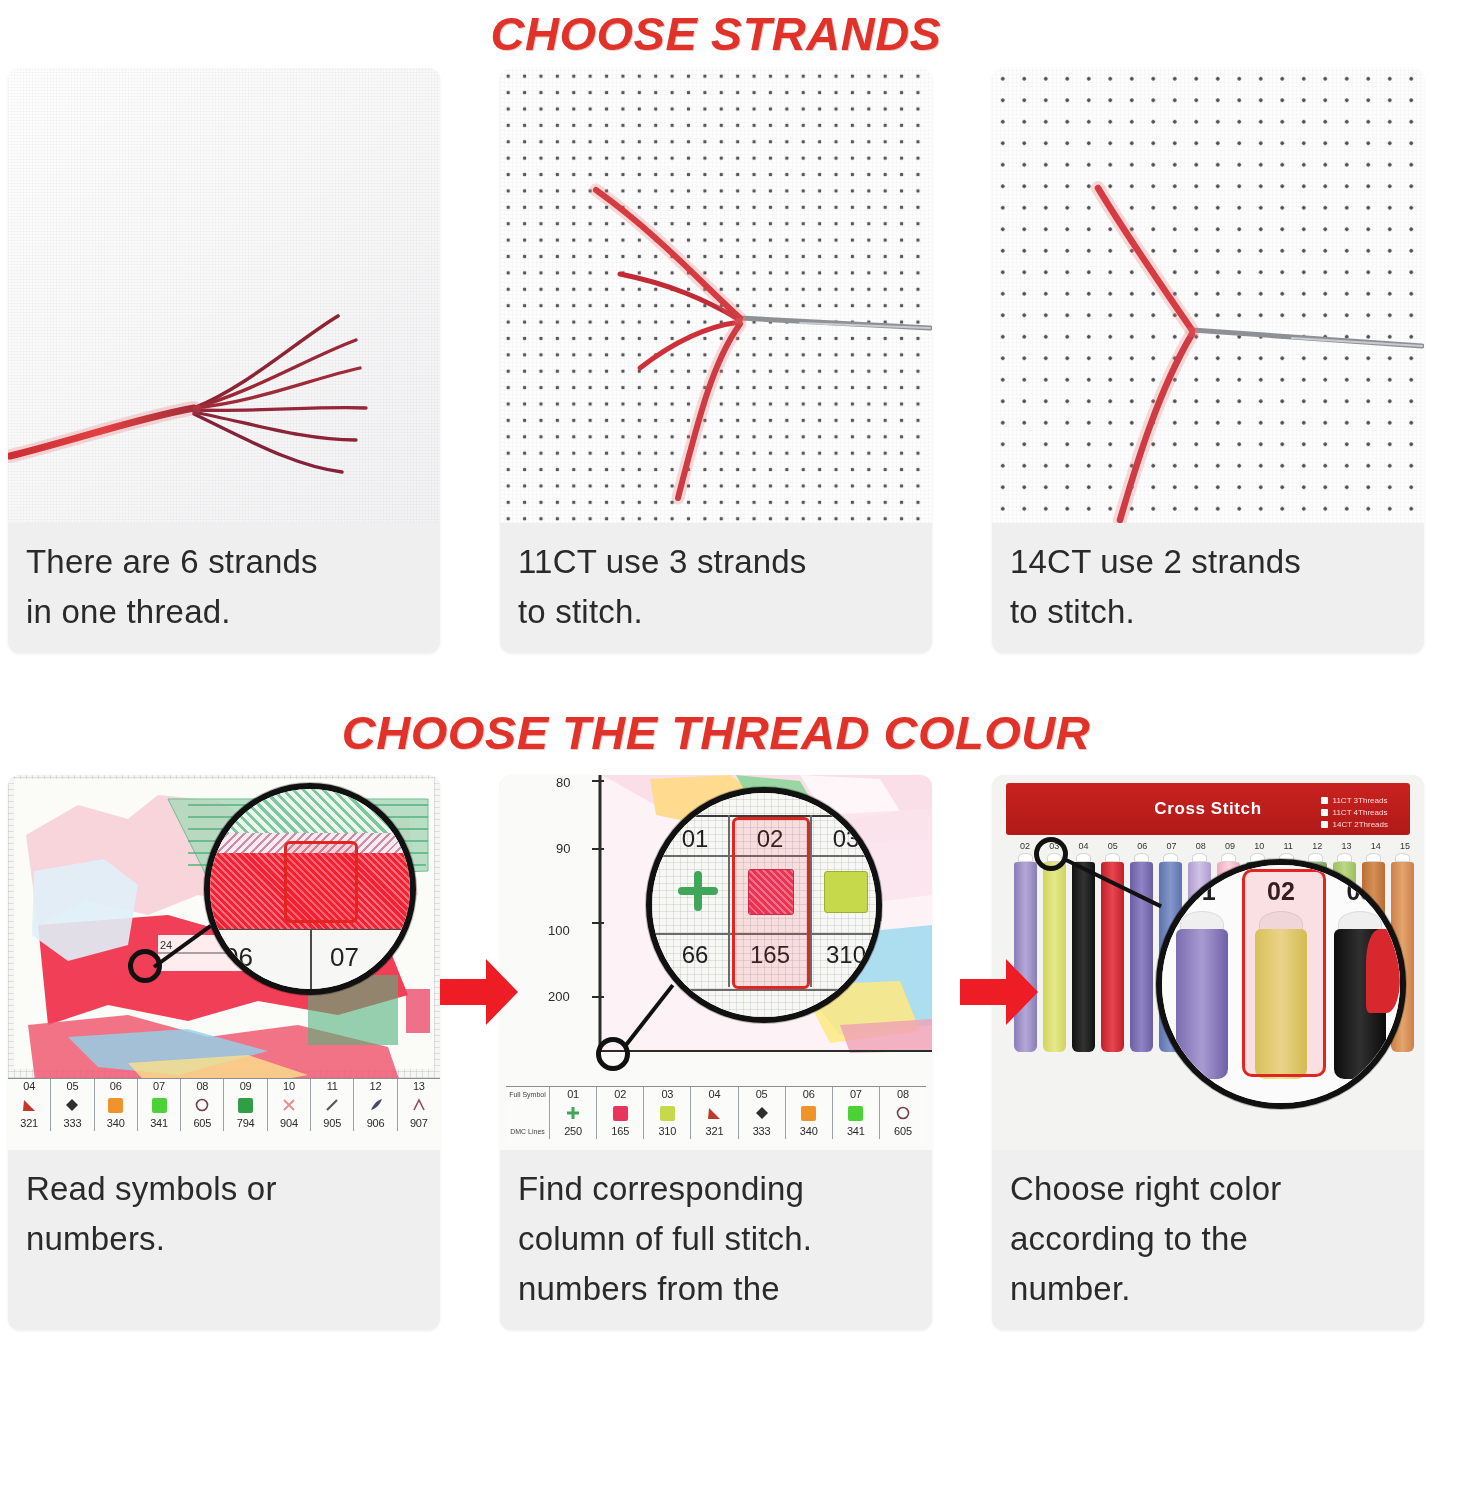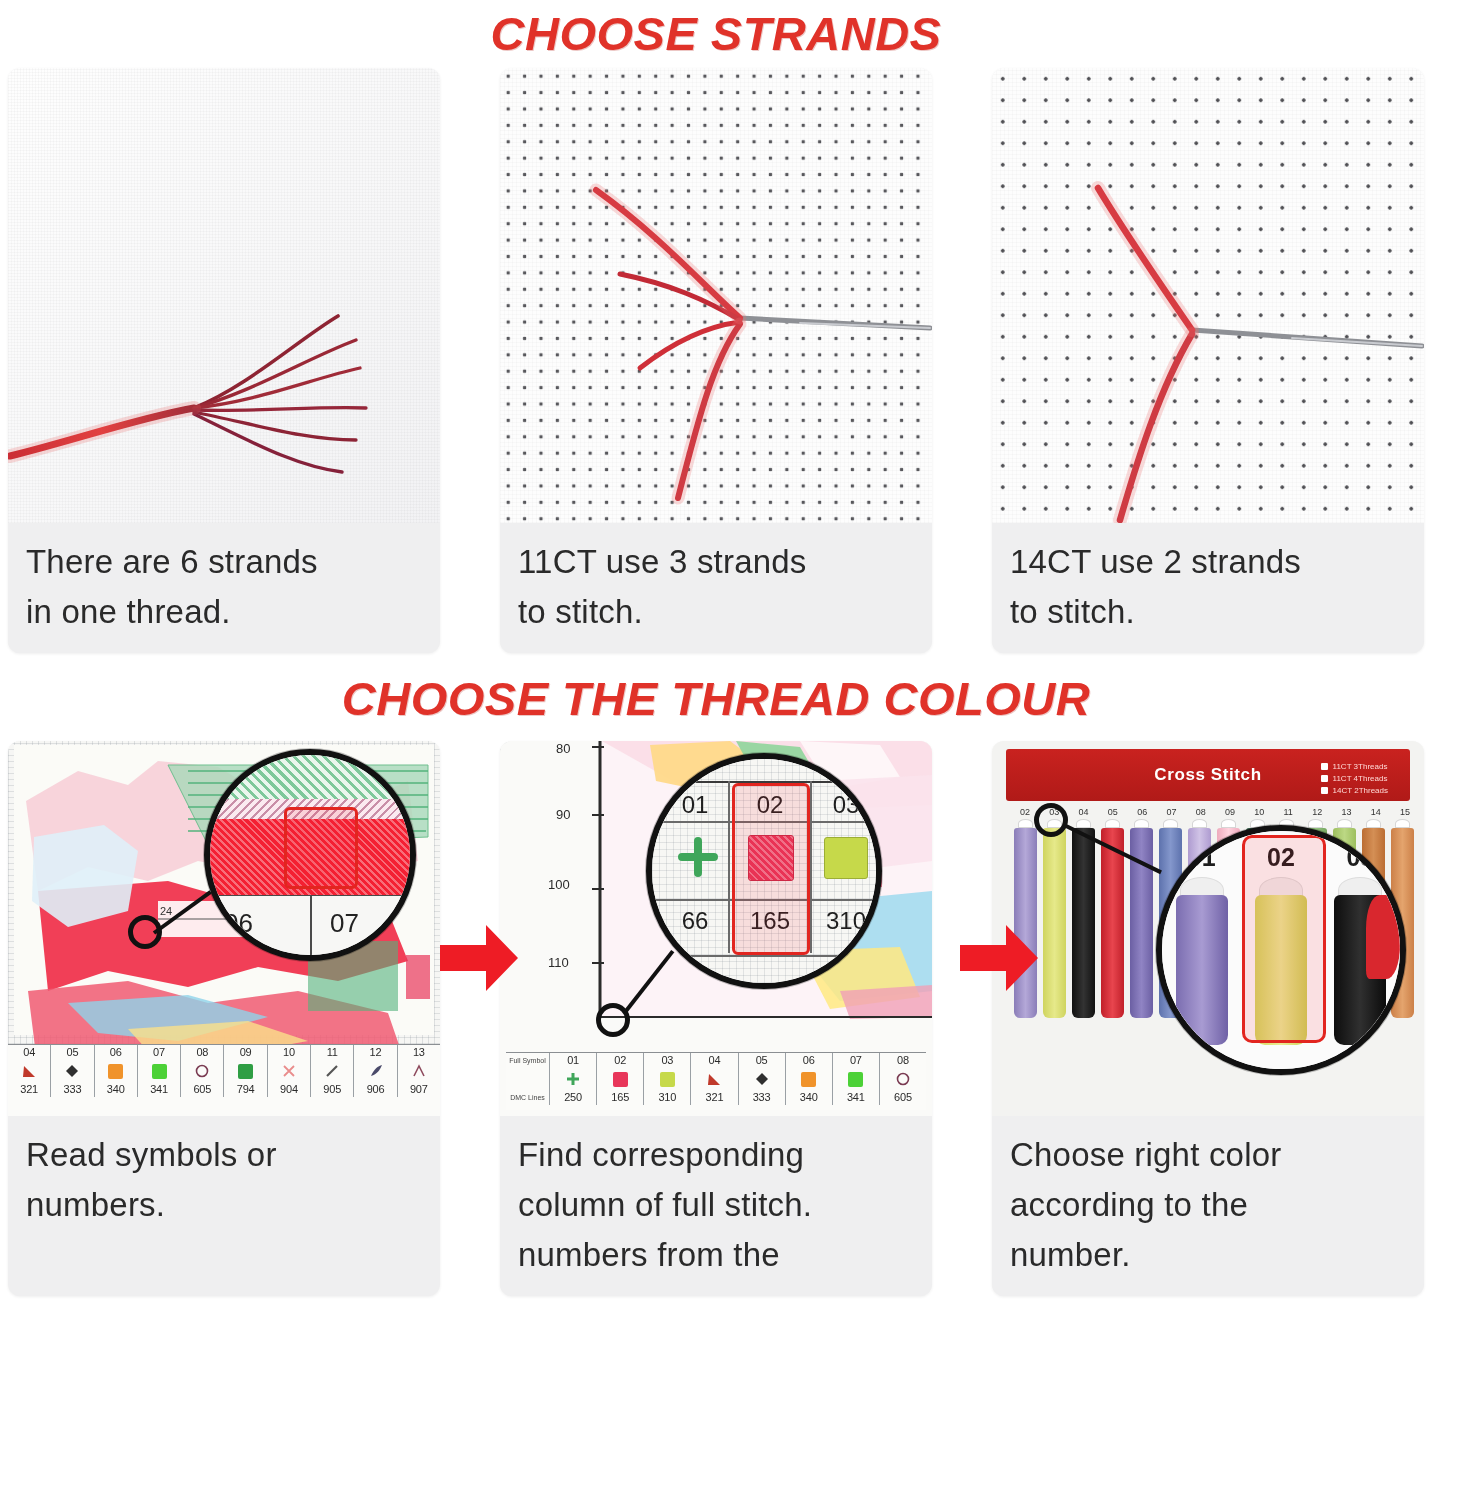--- a/index.html
+++ b/index.html
@@ -296,21 +296,21 @@
           <path d="M200,266 C168,320 146,390 128,452" stroke="rgba(235,110,110,0.25)" stroke-width="14" fill="none" stroke-linecap="round"></path>
         </svg>
       </div>
       <div class="caption">
         <span class="ln">14CT use 2 strands</span>
         <span class="ln">to stitch.</span>
       </div>
     </div>
   </div>
 
-  <div class="heading" id="heading-colour" style="margin-top:14px;">CHOOSE THE THREAD COLOUR</div>
+  <div class="heading" id="heading-colour" style="margin-top:48px;">CHOOSE THE THREAD COLOUR</div>
 
   <div class="row" style="margin-top:14px;">
 
     <svg class="arrow" id="arrow-1" viewBox="0 0 78 74">
       <path d="M0,24 L46,24 L46,4 L78,37 L46,70 L46,50 L0,50 Z" fill="#ee1c25"></path>
     </svg>
     <svg class="arrow" id="arrow-2" viewBox="0 0 78 74">
       <path d="M0,24 L46,24 L46,4 L78,37 L46,70 L46,50 L0,50 Z" fill="#ee1c25"></path>
     </svg>
 
@@ -483,22 +483,22 @@
           <g stroke="#2b2b2b" stroke-width="2">
             <line x1="92" y1="6" x2="104" y2="6"></line>
             <line x1="92" y1="74" x2="104" y2="74"></line>
             <line x1="92" y1="148" x2="104" y2="148"></line>
             <line x1="92" y1="222" x2="104" y2="222"></line>
           </g>
         </svg>
 
         <div style="position:absolute; left:56px; top:0px; font-size:13px; color:#2b2b2b;">80</div>
         <div style="position:absolute; left:56px; top:66px; font-size:13px; color:#2b2b2b;">90</div>
-        <div style="position:absolute; left:48px; top:136px; font-size:13px; color:#2b2b2b;">100</div>
-        <div style="position:absolute; left:48px; top:214px; font-size:13px; color:#2b2b2b;">110</div>
+        <div style="position:absolute; left:48px; top:148px; font-size:13px; color:#2b2b2b;">100</div>
+        <div style="position:absolute; left:48px; top:214px; font-size:13px; color:#2b2b2b;">200</div>
 
         <div class="mag-dot" style="left:96px; top:262px;"></div>
         <div class="mag-line" style="left:126px; top:268px; width:76px; height:4px; transform: rotate(-52deg);"></div>
 
         <div class="magnifier" style="left:146px; top:12px; width:236px; height:236px;">
           <div style="position:absolute; inset:0; background:#f7f7f4;"></div>
           <div style="position:absolute; inset:0;
                       background-image:
                         repeating-linear-gradient(0deg, rgba(120,130,140,0.18) 0 1px, rgba(0,0,0,0) 1px 7px),
                         repeating-linear-gradient(90deg, rgba(120,130,140,0.18) 0 1px, rgba(0,0,0,0) 1px 7px);"></div>

